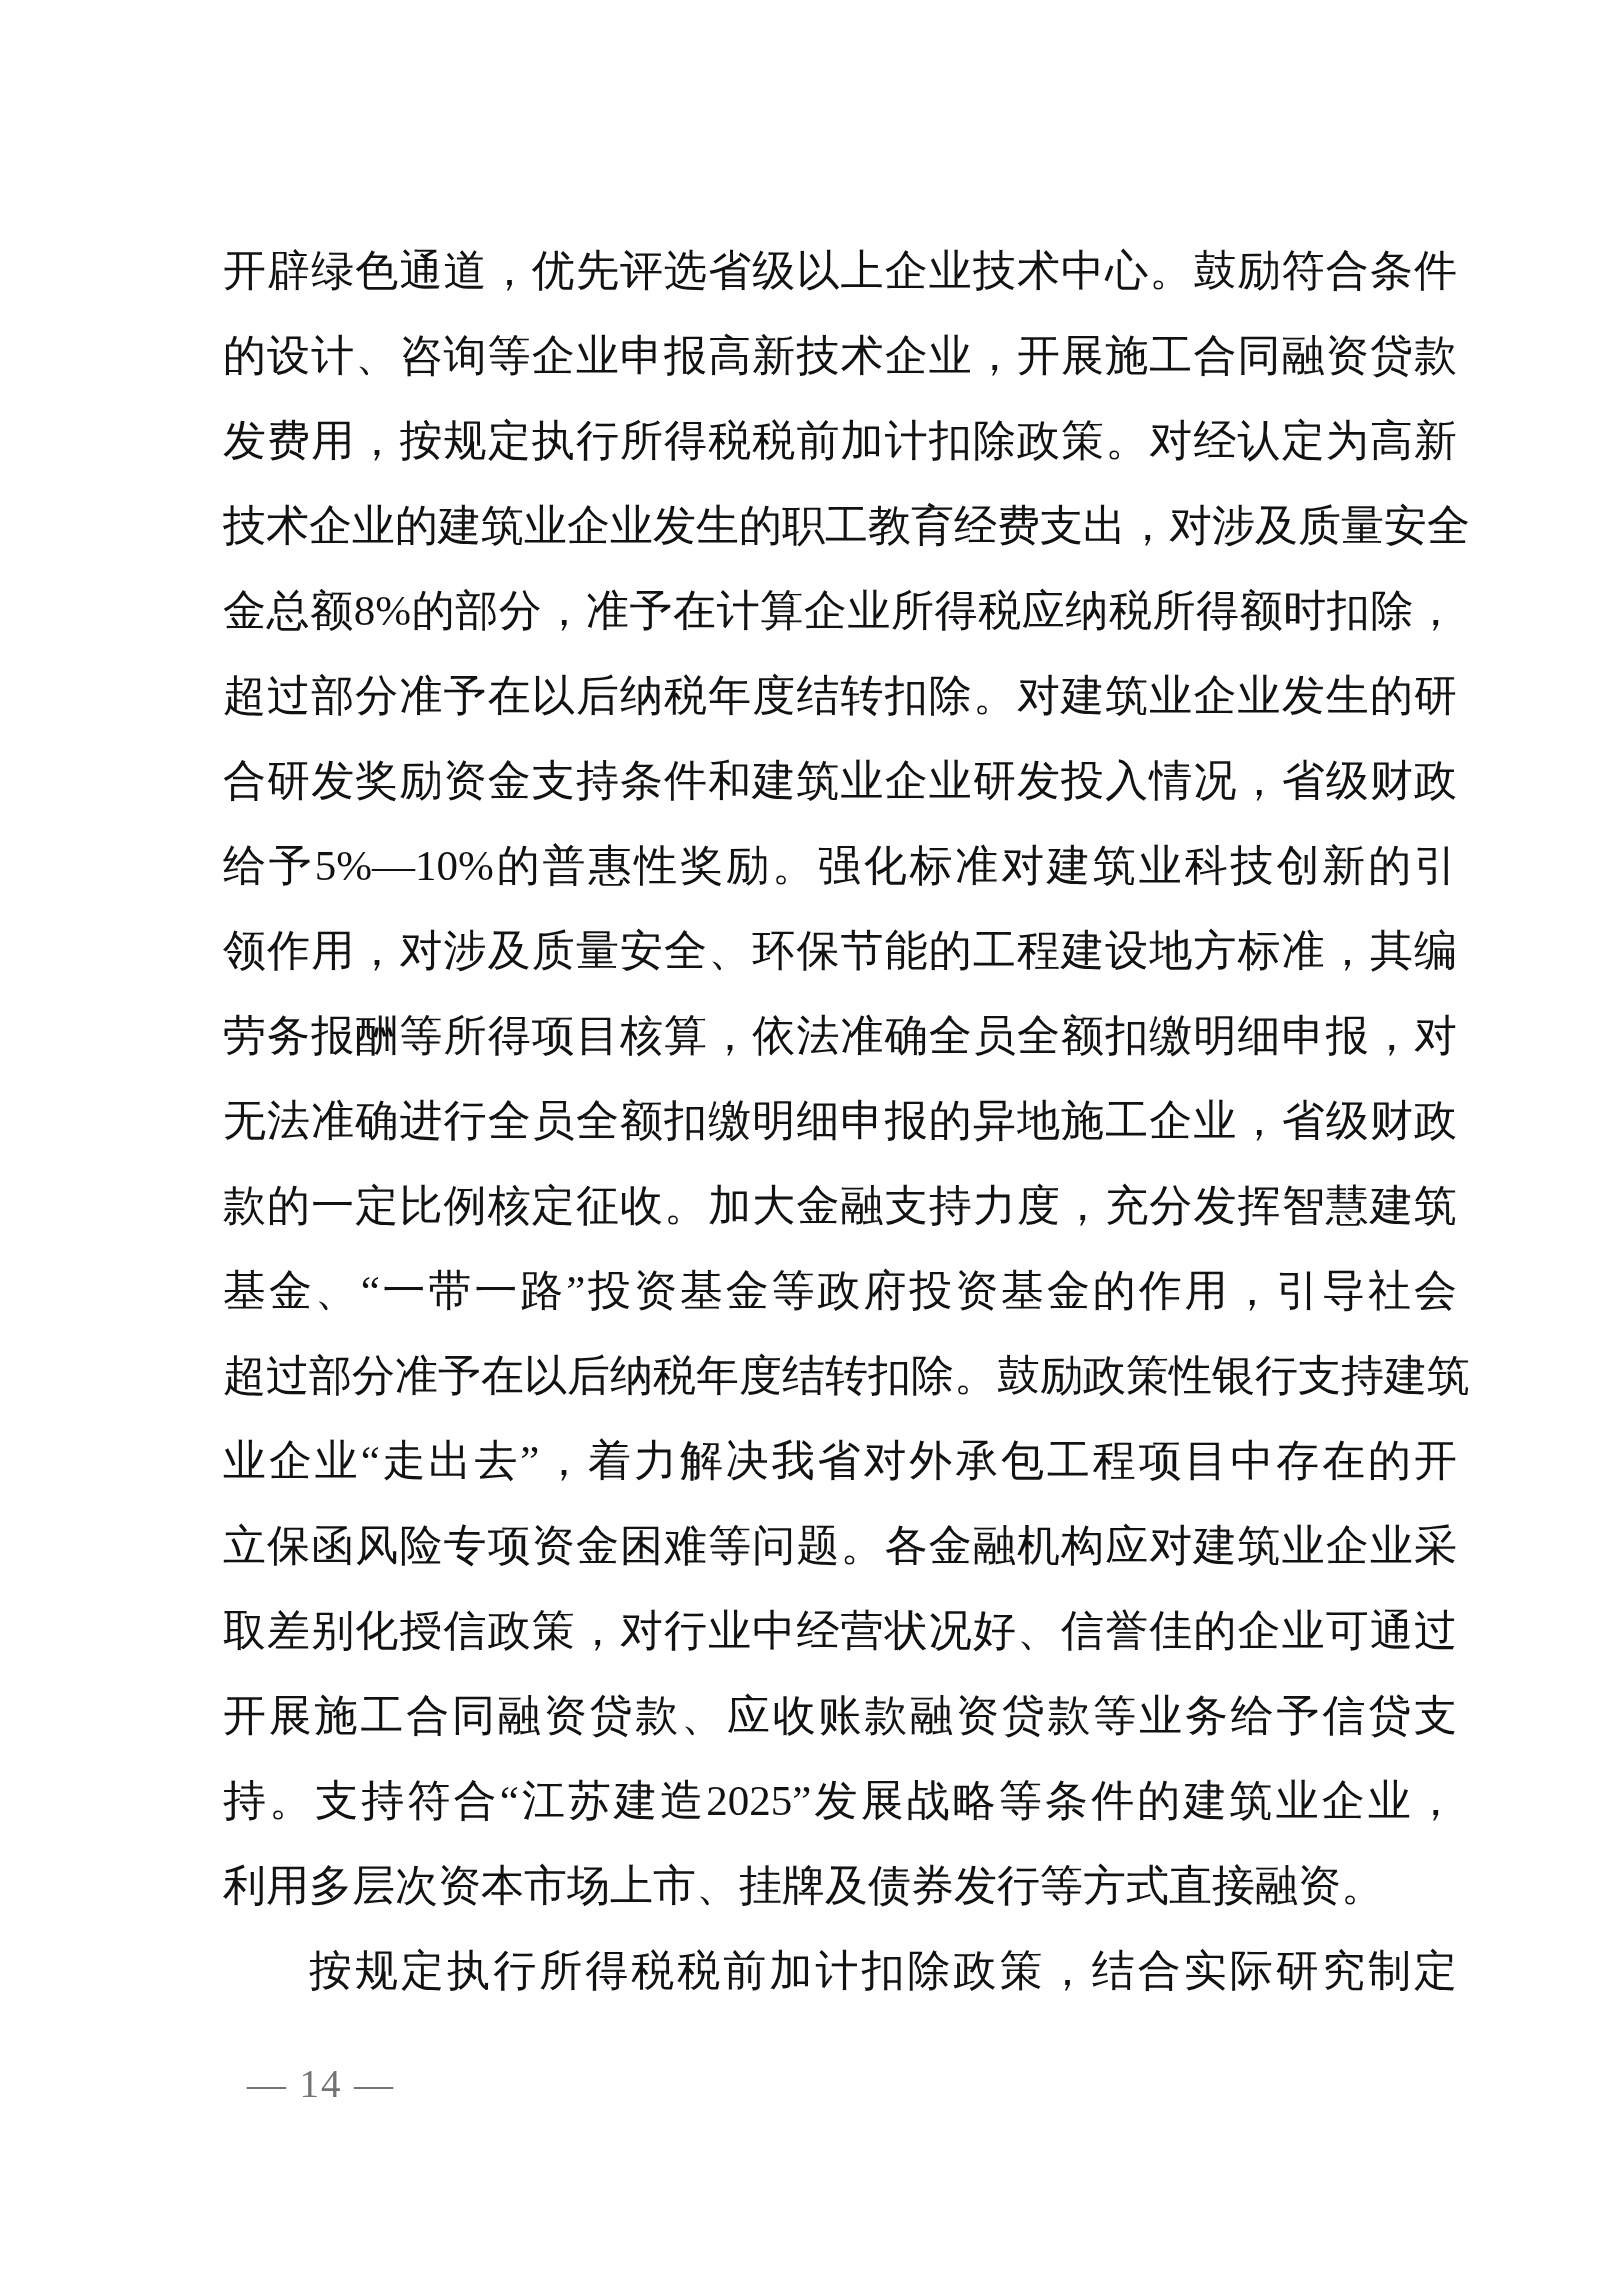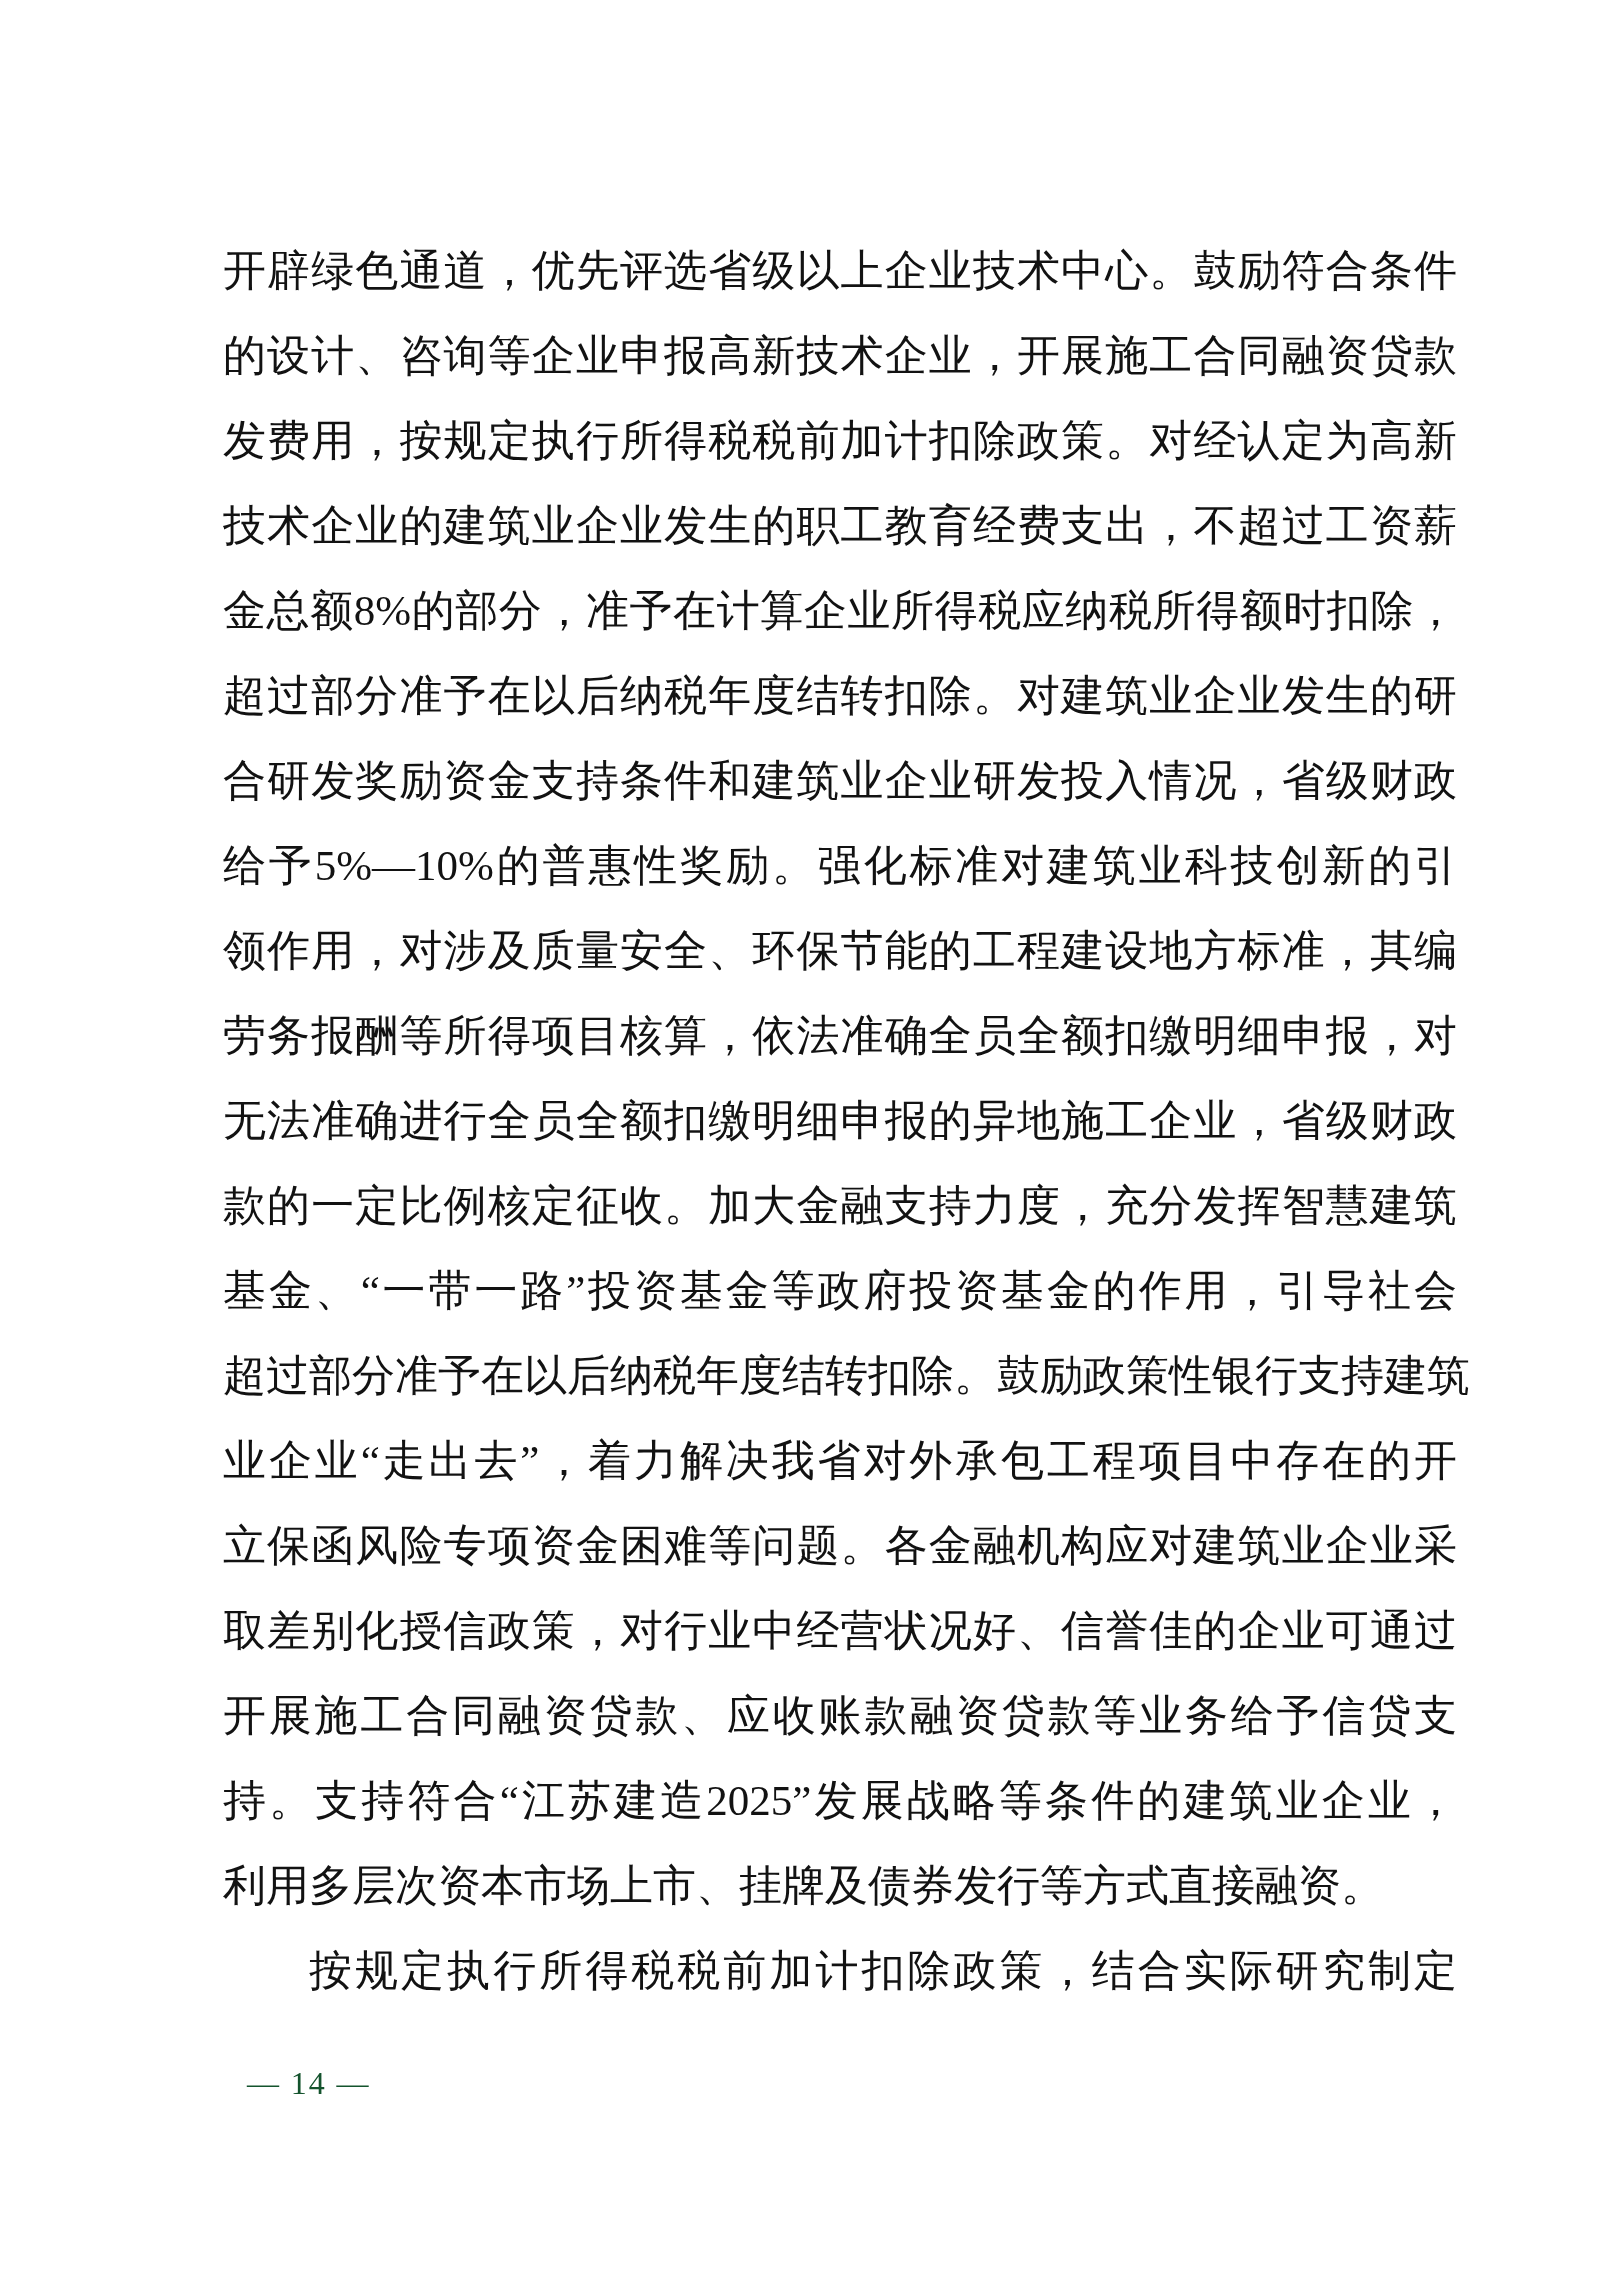--- a/index.html
+++ b/index.html
@@ -35,36 +35,36 @@
     text-align: center;
     text-align-last: left;
   }
   .line.indent-full {
     text-indent: 2em;
   }
   .footer {
     position: absolute;
     left: 247px;
     top: 2061px;
-    font-size: 32px;
+    font-size: 39px;
     line-height: 45px;
     letter-spacing: 1.9px;
-    color: #14532d;
+    color: #737373;
   }
 </style>
 </head>
 <body>
 
 <div class="page">
   <div class="doc-body">
 
   <div class="line full">开辟绿色通道，优先评选省级以上企业技术中心。鼓励符合条件</div>
       <div class="line full">的设计、咨询等企业申报高新技术企业，开展施工合同融资贷款</div>
       <div class="line full">发费用，按规定执行所得税税前加计扣除政策。对经认定为高新</div>
-      <div class="line full">技术企业的建筑业企业发生的职工教育经费支出，不超过工资薪</div>
+      <div class="line full">技术企业的建筑业企业发生的职工教育经费支出，对涉及质量安全</div>
       <div class="line full">金总额8%的部分，准予在计算企业所得税应纳税所得额时扣除，</div>
       <div class="line full">超过部分准予在以后纳税年度结转扣除。对建筑业企业发生的研</div>
       <div class="line full">合研发奖励资金支持条件和建筑业企业研发投入情况，省级财政</div>
       <div class="line full">给予5%—10%的普惠性奖励。强化标准对建筑业科技创新的引</div>
       <div class="line full">领作用，对涉及质量安全、环保节能的工程建设地方标准，其编</div>
       <div class="line full">劳务报酬等所得项目核算，依法准确全员全额扣缴明细申报，对</div>
       <div class="line full">无法准确进行全员全额扣缴明细申报的异地施工企业，省级财政</div>
       <div class="line full">款的一定比例核定征收。加大金融支持力度，充分发挥智慧建筑</div>
       <div class="line full">基金、“一带一路”投资基金等政府投资基金的作用，引导社会</div>
       <div class="line full">超过部分准予在以后纳税年度结转扣除。鼓励政策性银行支持建筑</div>

